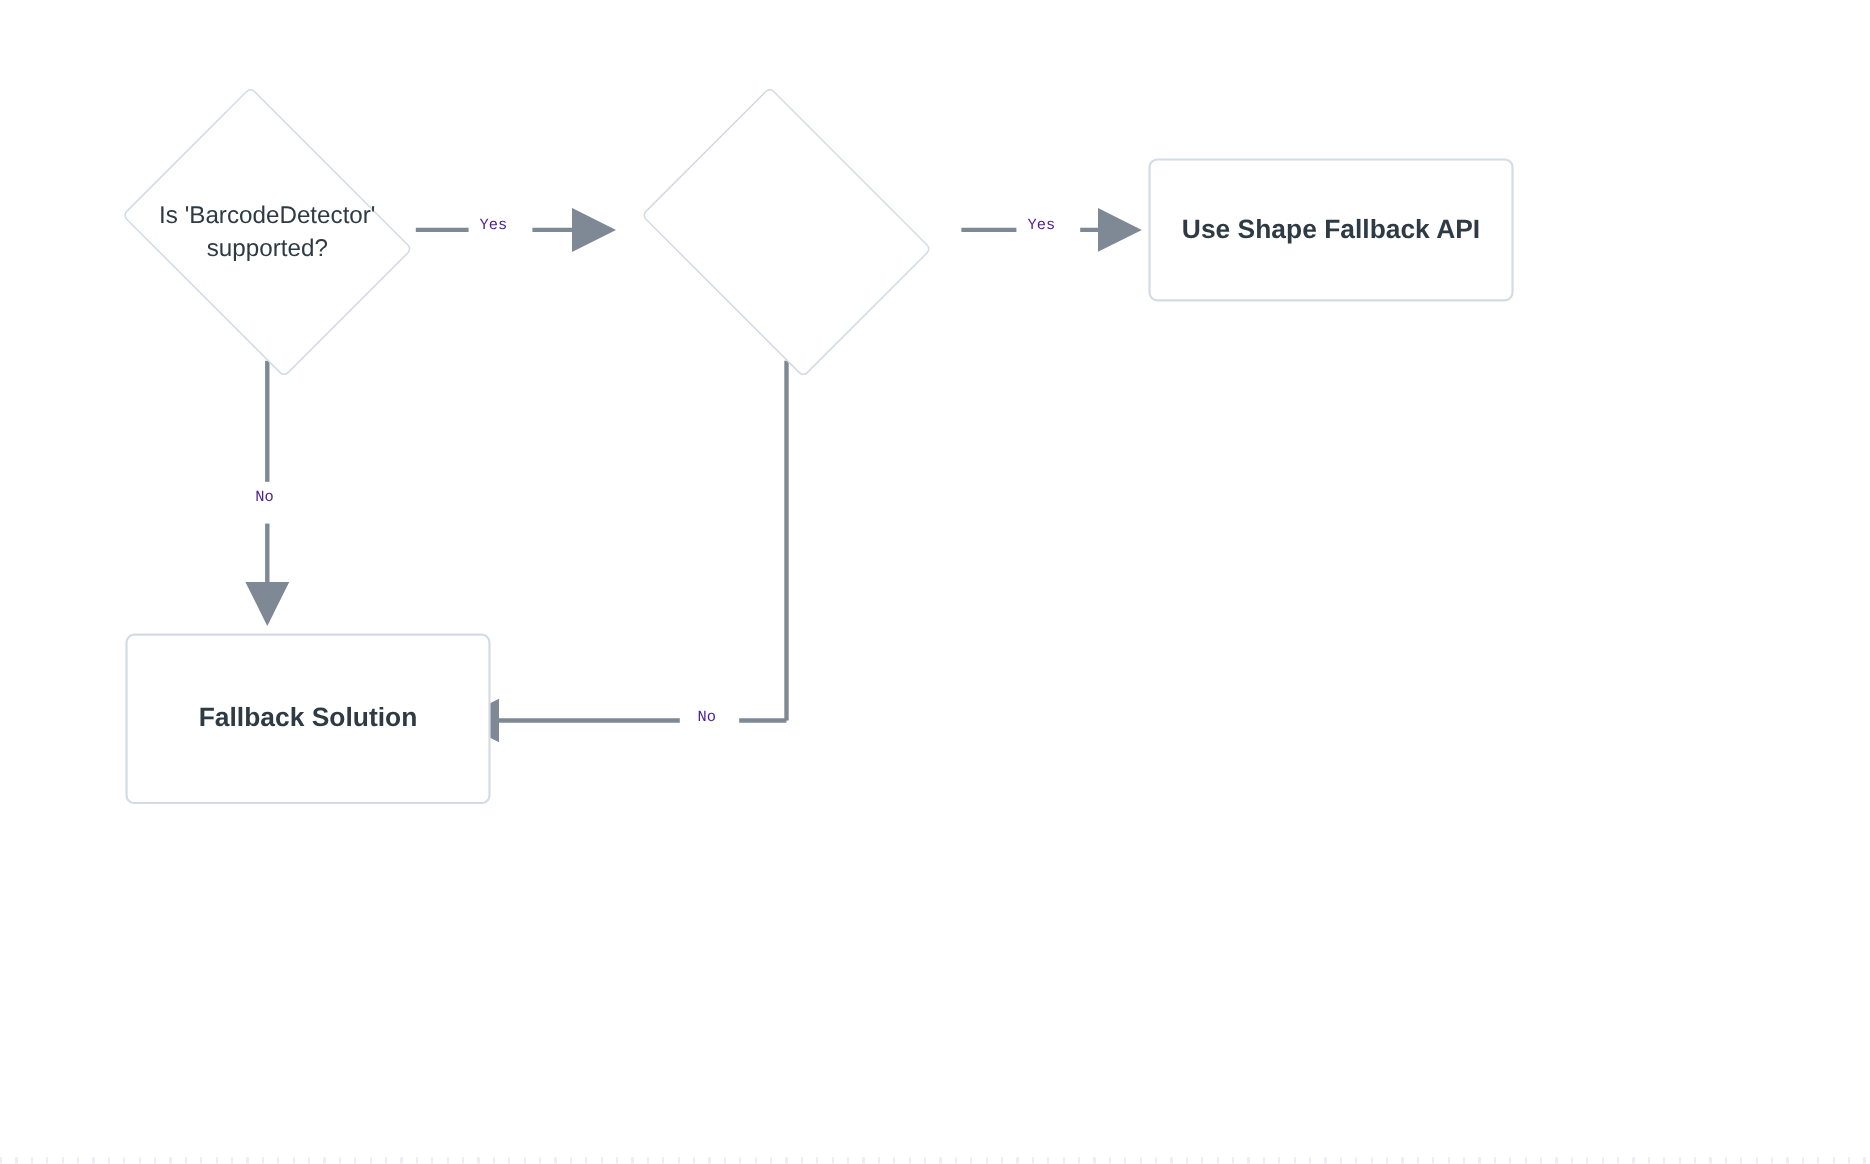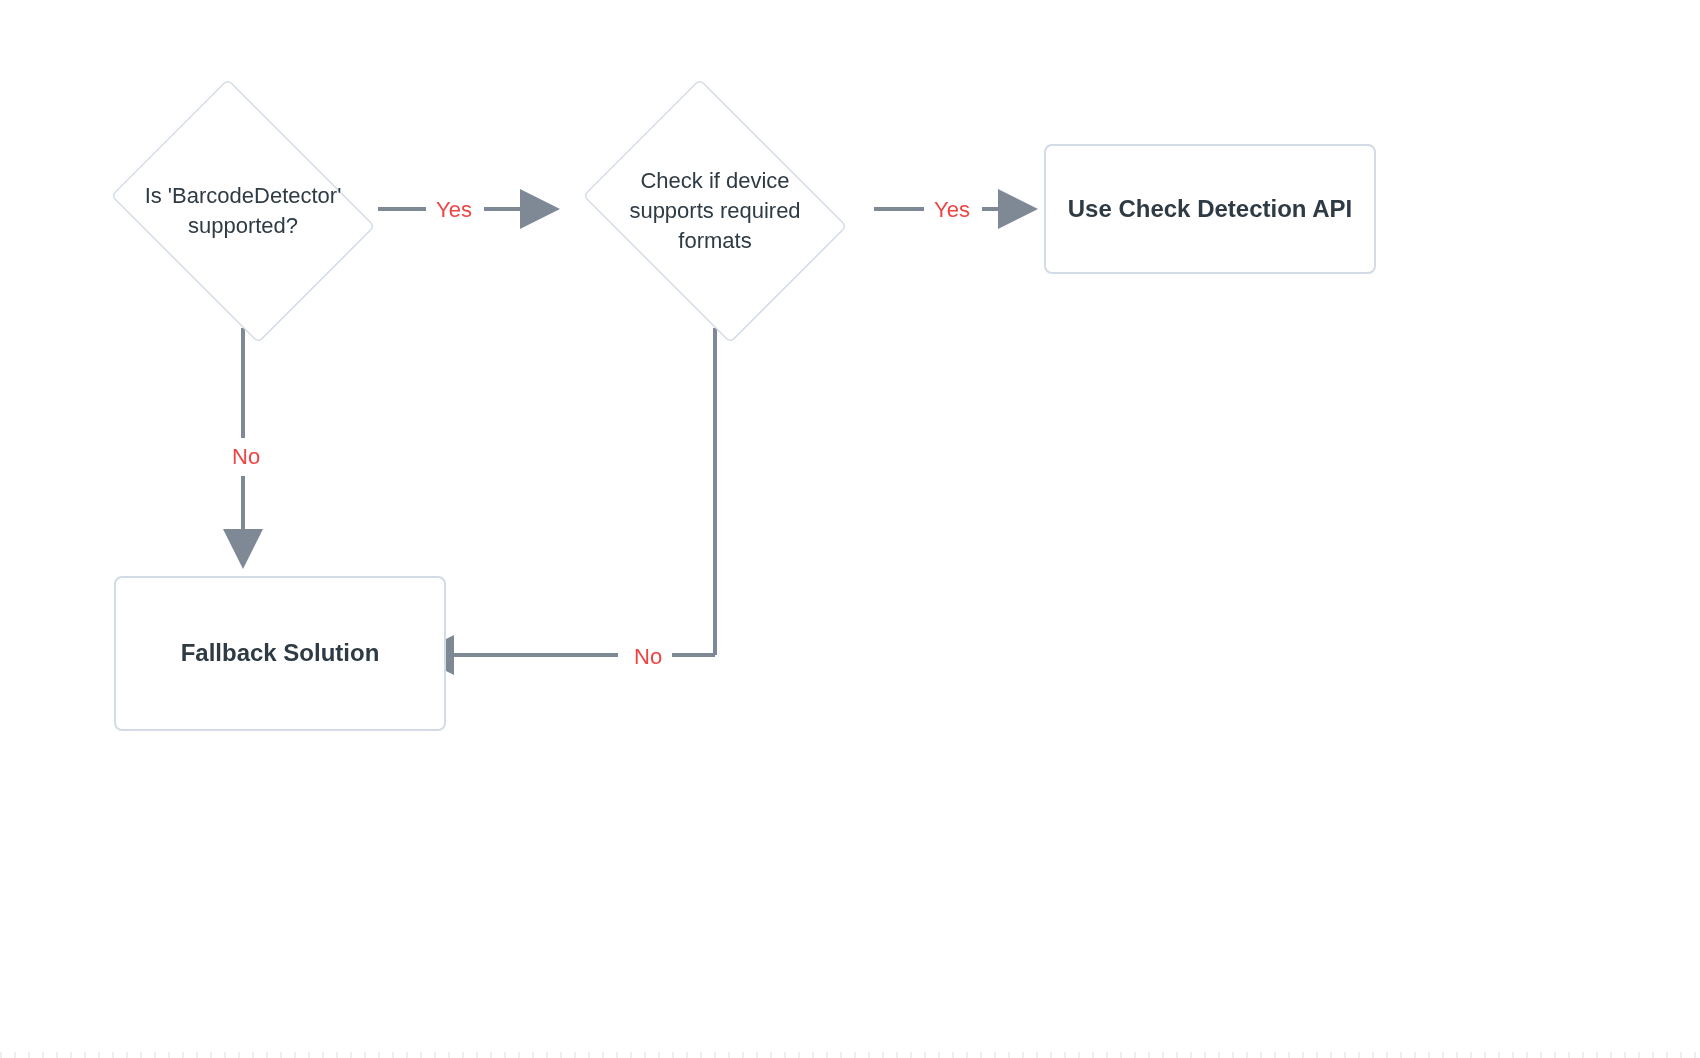--- a/index.html
+++ b/index.html
@@ -49,24 +49,25 @@
       border: 2px solid #d3dbe6;
       border-radius: 8px;
       background: #ffffff;
       font-size: 24px;
       font-weight: 600;
       line-height: 1.35;
       padding: 10px 20px;
     }
     .edge-label {
       position: absolute;
-      font-size: 22px;
-      color: #ef4444;
+      font-size: 14px;
+      color: #4c1d95;
       background: #ffffff;
       padding: 2px 4px;
+      font-family: Liberation Mono, monospace;
     }
     svg.arrows {
       position: absolute;
       inset: 0;
       width: 100%;
       height: 100%;
       pointer-events: none;
     }
     .arrow-line {
       stroke: #7e8995;
@@ -112,25 +113,24 @@
     <line class="arrow-line" x1="618" y1="655" x2="418" y2="655" marker-end="url(#arrowhead)"></line>
   </svg>
 
   <div class="node decision" style="left:98px; top:96px;">
     <div class="diamond"></div>
     <div class="label">Is 'BarcodeDetector' supported?</div>
   </div>
 
   <div class="node decision" style="left:570px; top:96px;">
     <div class="diamond"></div>
-    <div class="label">Check if device supports required formats</div>
   </div>
 
   <div class="node process" style="left:1044px; top:144px; width:332px; height:130px;">
-    <span>Use Check Detection API</span>
+    <span>Use Shape Fallback API</span>
   </div>
 
   <div class="node process" style="left:80px; top:576px; width:332px; height:155px;margin-left:34px;">
     <span>Fallback Solution</span>
   </div>
 
   <div class="edge-label" style="left:432px; top:195px;">Yes</div>
 
   <div class="edge-label" style="left:930px; top:195px;">Yes</div>
 

